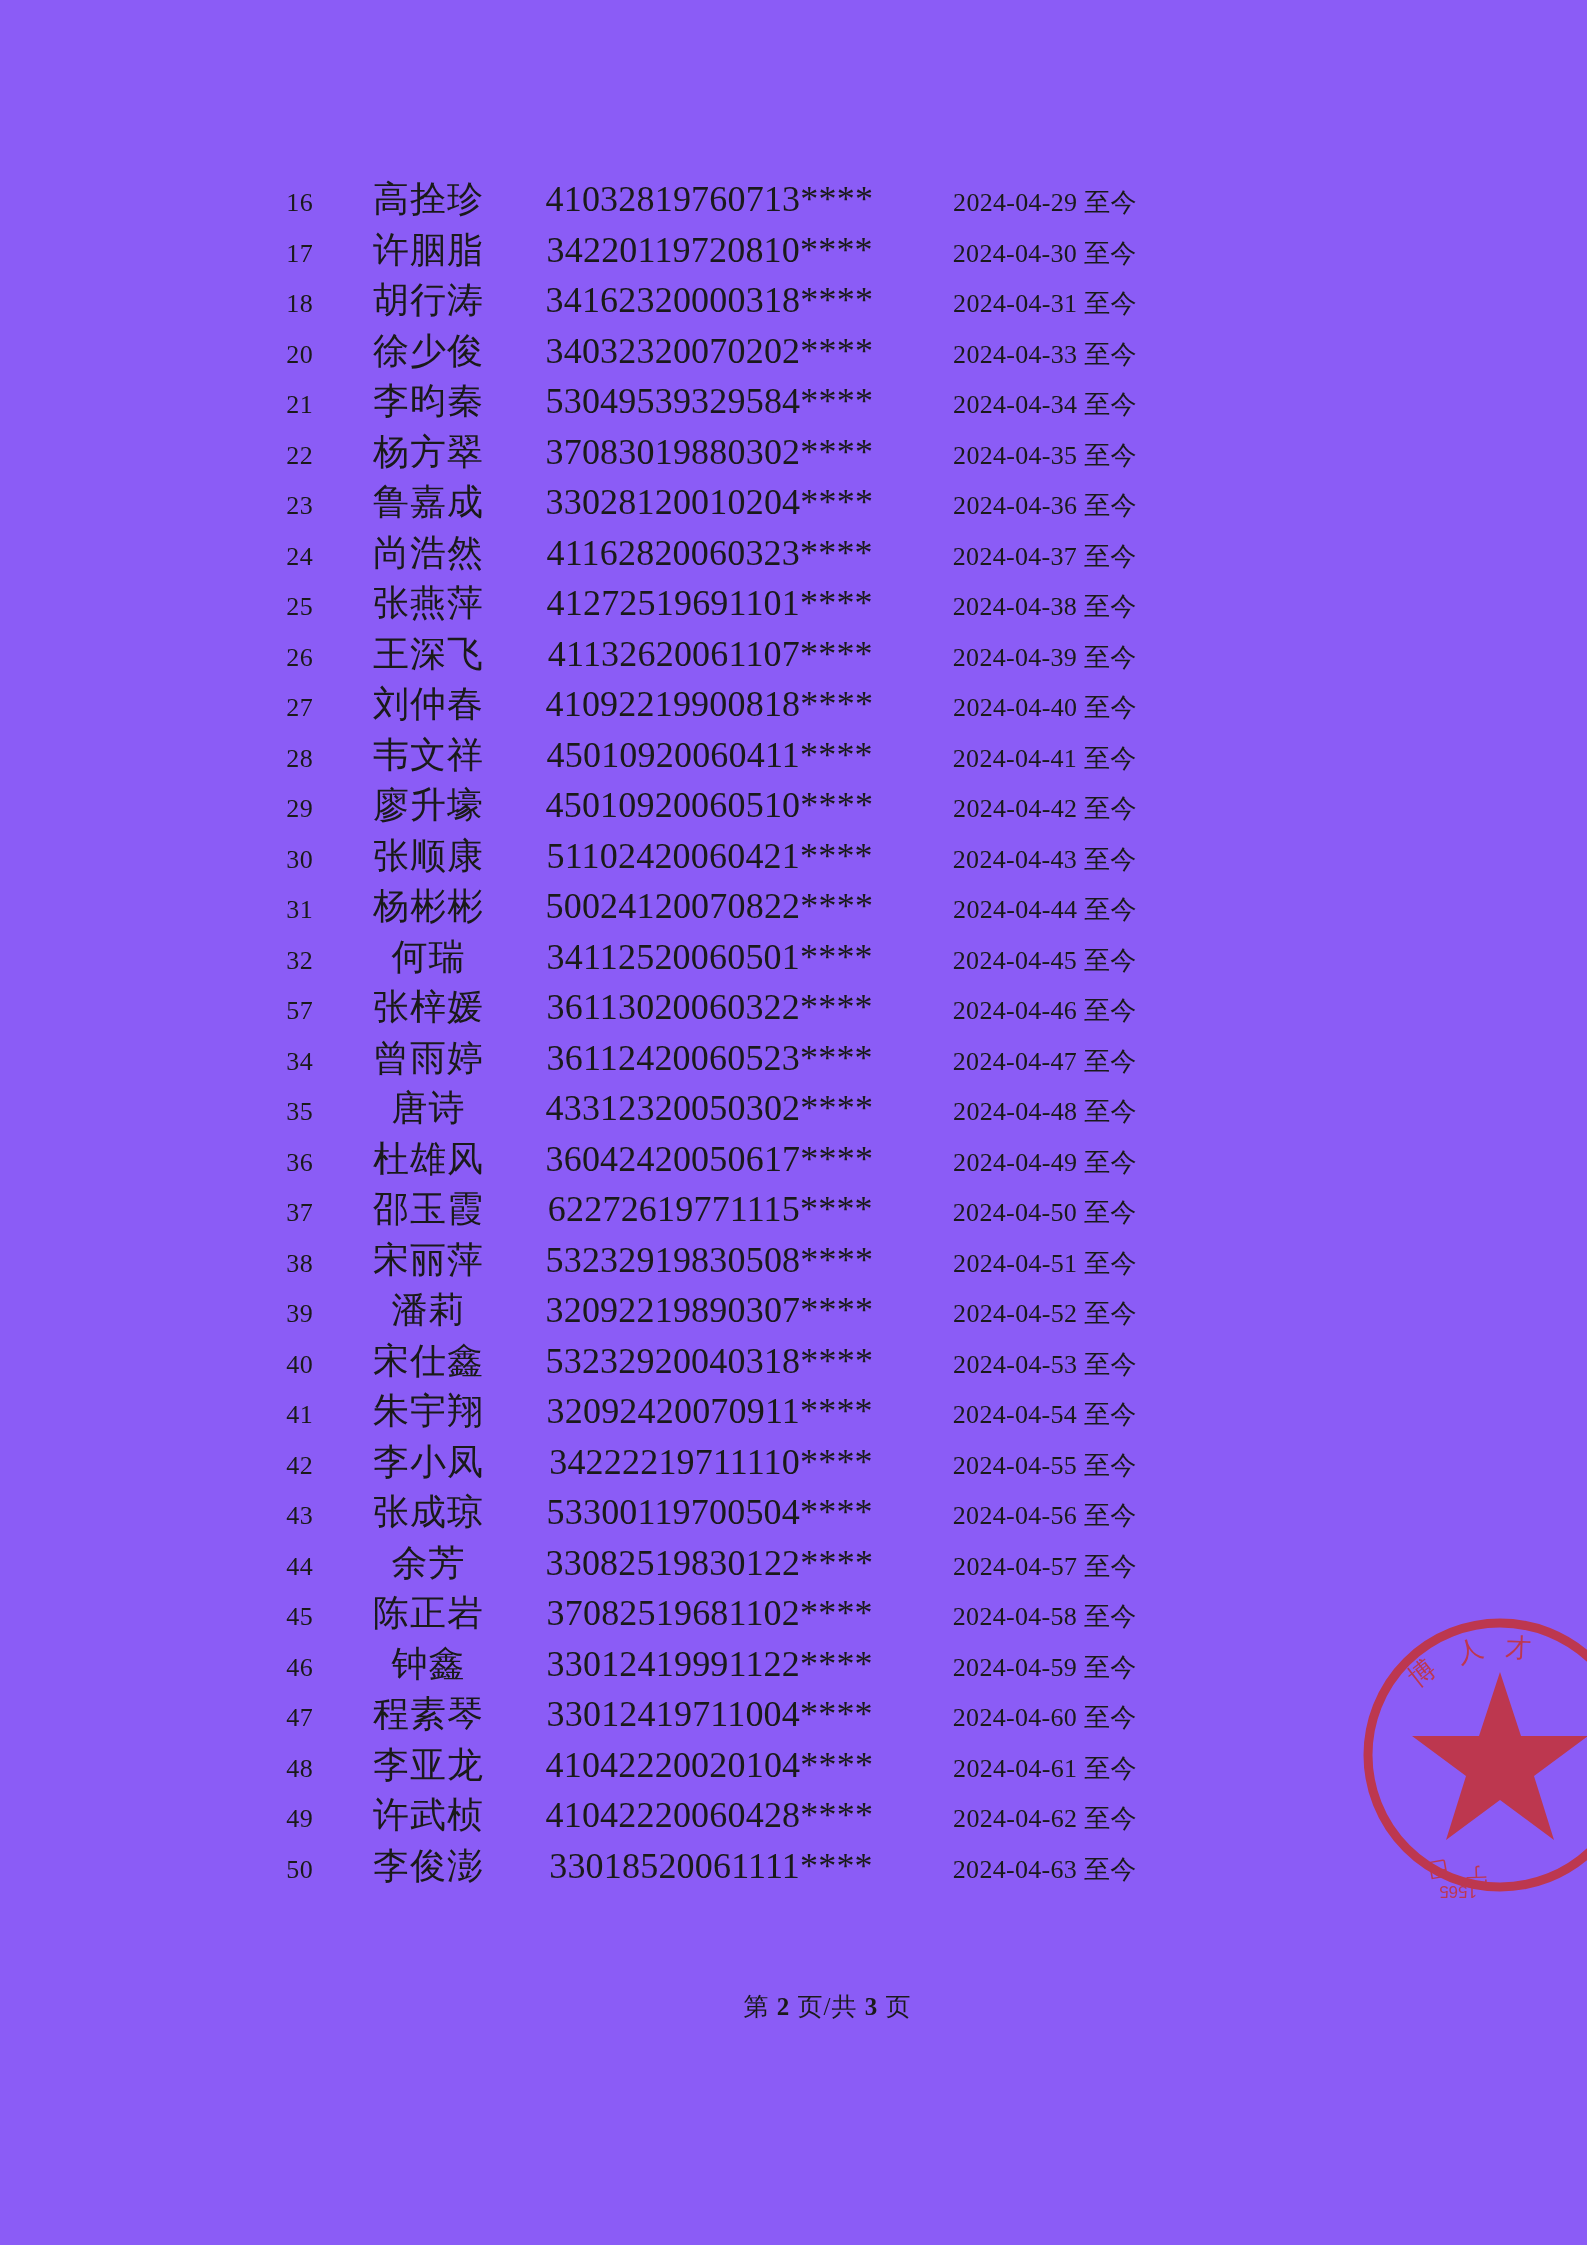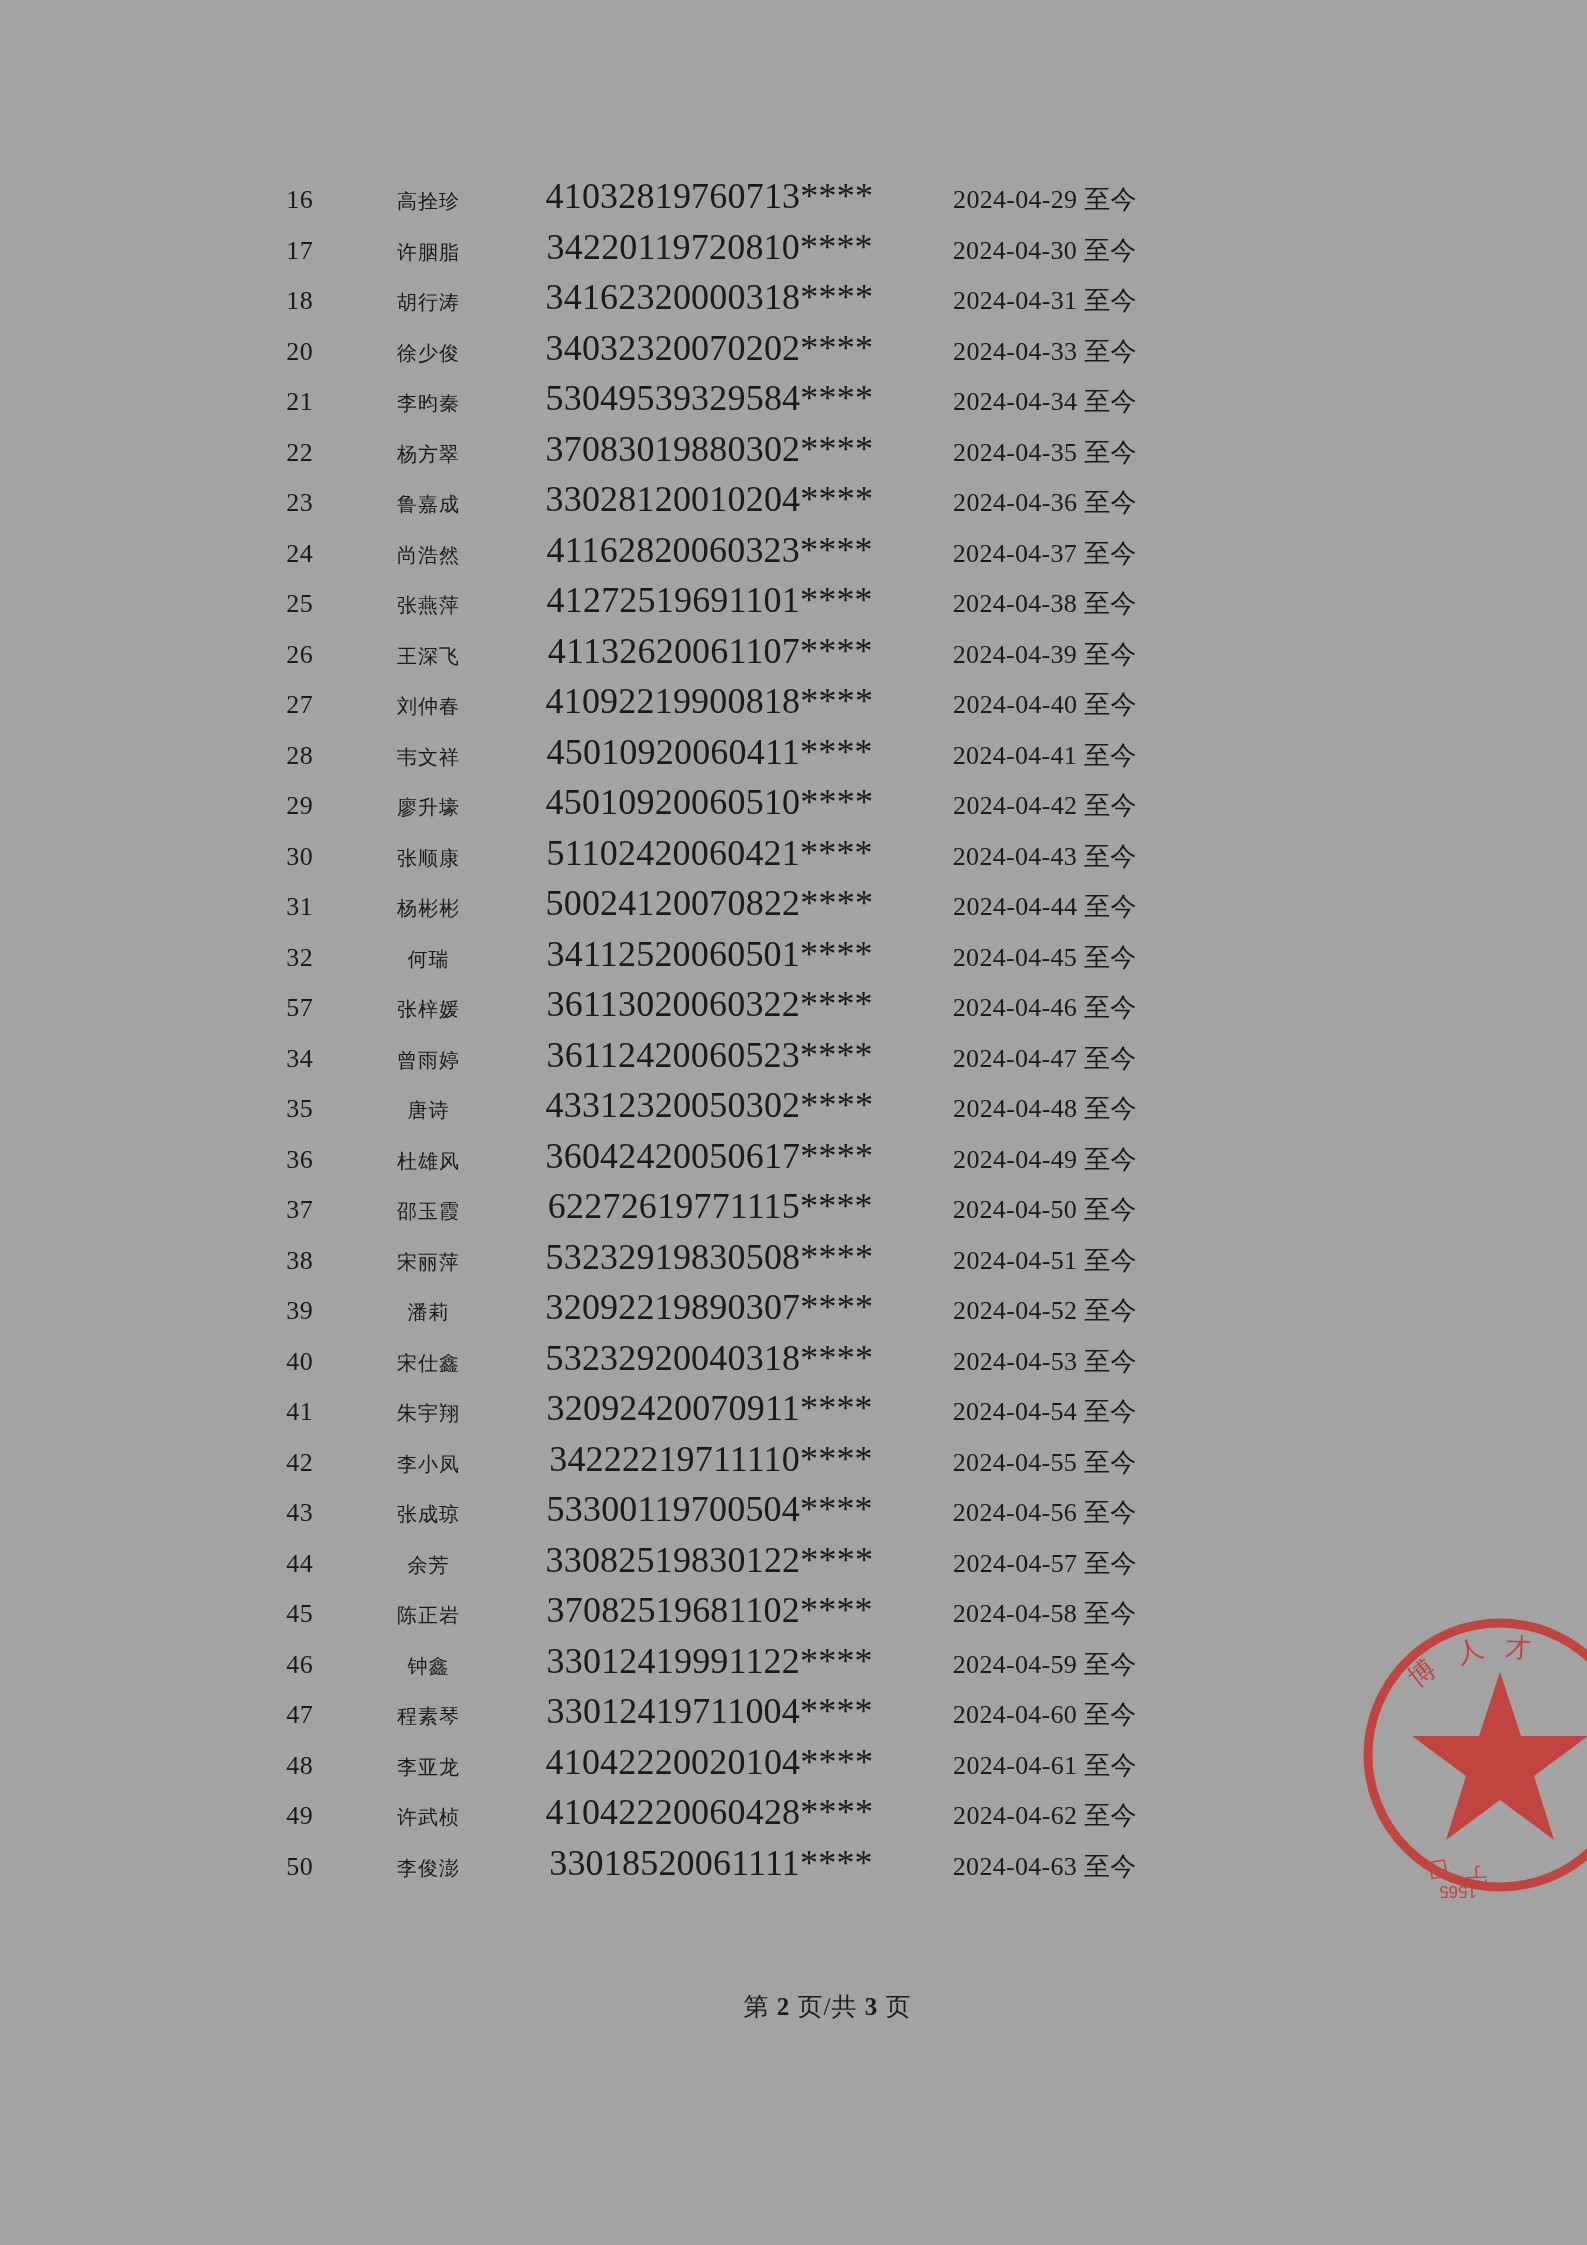--- a/index.html
+++ b/index.html
@@ -11,21 +11,21 @@
     width: 1587px;
     height: 2245px;
     position: relative;
     font-family: "Liberation Serif", "DejaVu Serif", serif;
     color: #1a1a1a;
     overflow: hidden;
   }
   .page {
     position: absolute;
     inset: 0;
-    background: #a3a3a3;
+    background: #8b5cf6;
   }
   .roster {
     position: absolute;
     top: 175px;
     left: 270px;
     width: 1000px;
   }
   .row {
     display: flex;
     align-items: baseline;
@@ -33,21 +33,21 @@
   }
   .c-index {
     width: 60px;
     text-align: center;
     font-size: 26px;
     letter-spacing: 0.5px;
   }
   .c-name {
     width: 200px;
     text-align: center;
-    font-size: 20px;
+    font-size: 36px;
     letter-spacing: 1px;
   }
   .c-id {
     width: 330px;
     text-align: right;
     font-size: 36px;
     letter-spacing: 0.2px;
     padding-left: 18px;
   }
   .c-date {

